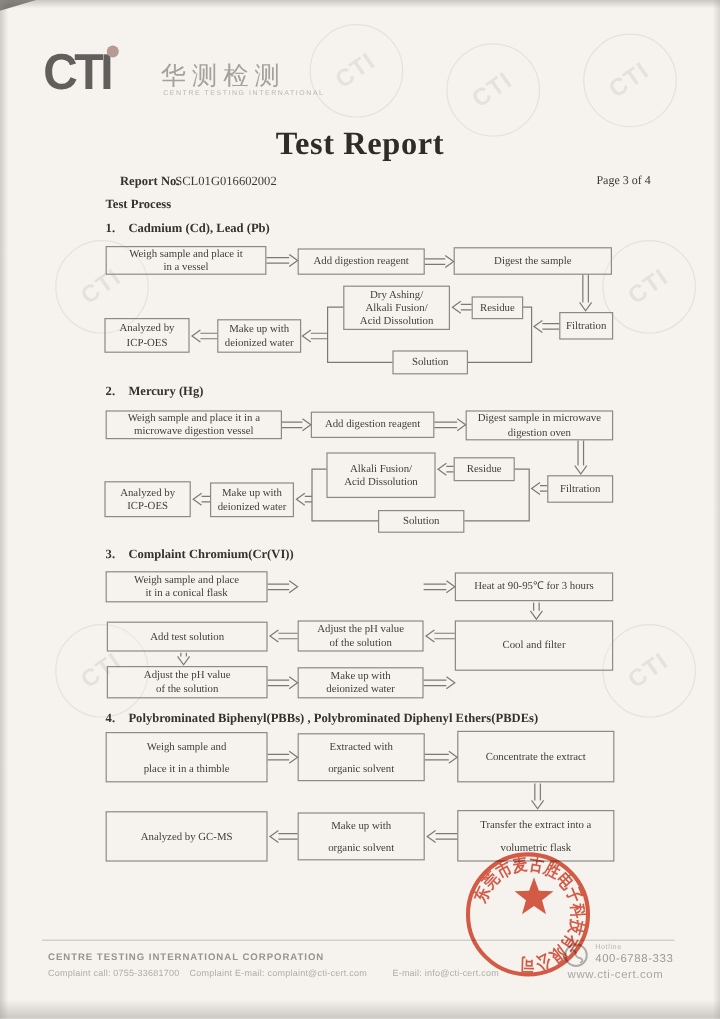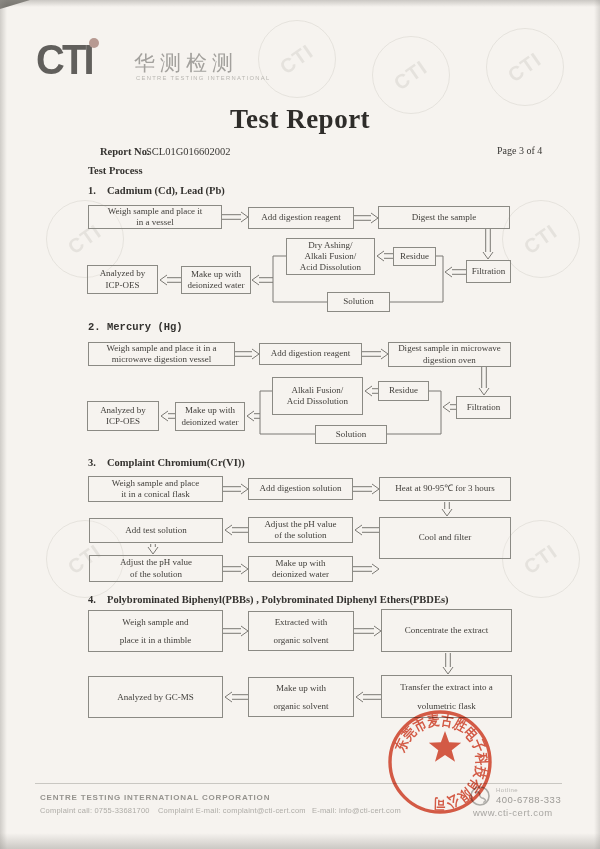--- a/index.html
+++ b/index.html
@@ -71,21 +71,21 @@
   <div class="logo-sub">CENTRE TESTING INTERNATIONAL</div>
 
   <div class="title">Test Report</div>
 
   <span class="abs rline" style="left:100px;top:146px;">Report No.</span>
   <span class="abs rval" style="left:146px;top:146px;">SCL01G016602002</span>
   <span class="abs rval" style="left:497px;top:145px;font-size:10px;">Page 3 of 4</span>
   <span class="abs rline" style="left:88px;top:165px;">Test Process</span>
 
   <div class="fheading" style="left:88px;top:185px;"><span class="no">1.</span><span>Cadmium (Cd), Lead (Pb)</span></div>
-  <div class="fheading" style="left:88px;top:321px;font-family:Liberation Mono, monospace;"><span class="no">2.</span><span>Mercury (Hg)</span></div>
+  <div class="fheading" style="left:88px;top:321px;"><span class="no">2.</span><span>Mercury (Hg)</span></div>
   <div class="fheading" style="left:88px;top:457px;"><span class="no">3.</span><span>Complaint Chromium(Cr(VI))</span></div>
   <div class="fheading" style="left:88px;top:594px;"><span class="no">4.</span><span>Polybrominated Biphenyl(PBBs) , Polybrominated Diphenyl Ethers(PBDEs)</span></div>
 
   <div class="fbox" style="left:88px;top:205px;width:134px;height:24px;">Weigh sample and place it
 in a vessel</div>
   <div class="fbox" style="left:248px;top:207px;width:106px;height:22px;">Add digestion reagent</div>
   <div class="fbox" style="left:378px;top:206px;width:132px;height:23px;">Digest the sample</div>
   <div class="fbox" style="left:286px;top:238px;width:89px;height:37px;">Dry Ashing/
 Alkali Fusion/
 Acid Dissolution</div>
@@ -107,21 +107,20 @@
   <div class="fbox" style="left:378px;top:381px;width:51px;height:20px;">Residue</div>
   <div class="fbox" style="left:456px;top:396px;width:55px;height:23px;">Filtration</div>
   <div class="fbox" style="left:87px;top:401px;width:72px;height:30px;">Analyzed by
 ICP-OES</div>
   <div class="fbox" style="left:175px;top:402px;width:70px;height:29px;">Make up with
 deionized water</div>
   <div class="fbox" style="left:315px;top:425px;width:72px;height:19px;">Solution</div>
 
   <div class="fbox" style="left:88px;top:476px;width:135px;height:26px;">Weigh sample and place
 it in a conical flask</div>
-  <div class="fbox" style="left:248px;top:478px;width:105px;height:22px;">Add digestion solution</div>
   <div class="fbox" style="left:379px;top:477px;width:132px;height:24px;">Heat at 90-95℃ for 3 hours</div>
   <div class="fbox" style="left:379px;top:517px;width:132px;height:42px;">Cool and filter</div>
   <div class="fbox" style="left:248px;top:517px;width:105px;height:26px;">Adjust the pH value
 of the solution</div>
   <div class="fbox" style="left:89px;top:518px;width:134px;height:25px;">Add test solution</div>
   <div class="fbox" style="left:89px;top:555px;width:134px;height:27px;">Adjust the pH value
 of the solution</div>
   <div class="fbox" style="left:248px;top:556px;width:105px;height:26px;">Make up with
 deionized water</div>
 
@@ -167,21 +166,21 @@
       <path d="M354 628.7 H374 M354 633.3 H374 M374 626 L381 631 L374 636" fill="none" stroke="#7b7974" stroke-width="1"></path>
       <path d="M445.7 653 V667 M450.3 653 V667 M443 667 L448 674 L453 667" fill="none" stroke="#7b7974" stroke-width="1"></path>
       <path d="M381 694.7 H363 M381 699.3 H363 M363 692 L356 697 L363 702" fill="none" stroke="#7b7974" stroke-width="1"></path>
       <path d="M248 694.7 H232 M248 699.3 H232 M232 692 L225 697 L232 702" fill="none" stroke="#7b7974" stroke-width="1"></path>
     </svg>
 
   <div class="footrule"></div>
   <div class="f-company">CENTRE TESTING INTERNATIONAL CORPORATION</div>
   <span class="f-small" style="left:40px;">Complaint call: 0755-33681700</span>
   <span class="f-small" style="left:158px;">Complaint E-mail: complaint@cti-cert.com</span>
-  <span class="f-small" style="left:312px;">E-mail: info@cti-cert.com</span>
+  <span class="f-small" style="left:327px;">E-mail: info@cti-cert.com</span>
   <svg class="abs" style="left:469px;top:785px;" width="22" height="22">
     <circle cx="11" cy="11" r="9" fill="none" stroke="#adaba7" stroke-width="1.6"></circle>
     <path d="M6.8 8.2 q1.2 -2.4 2.8 -1 l1.2 1.6 q-0.6 1.6 0.6 3.1 q1.3 1.7 3 1.4 l1.6 1.2 q1.2 1.6 -1.2 2.6" fill="none" stroke="#adaba7" stroke-width="1.5" stroke-linecap="round"></path>
   </svg>
   <span class="f-hotline-label">Hotline</span>
   <span class="f-hotline">400-6788-333</span>
   <span class="f-web">www.cti-cert.com</span>
 
   <svg class="overlay stamp" width="600" height="849" viewBox="0 0 600 849" opacity="0.86">
     <circle cx="440" cy="762" r="50" fill="none" stroke="#d5432b" stroke-width="3.4"></circle>

